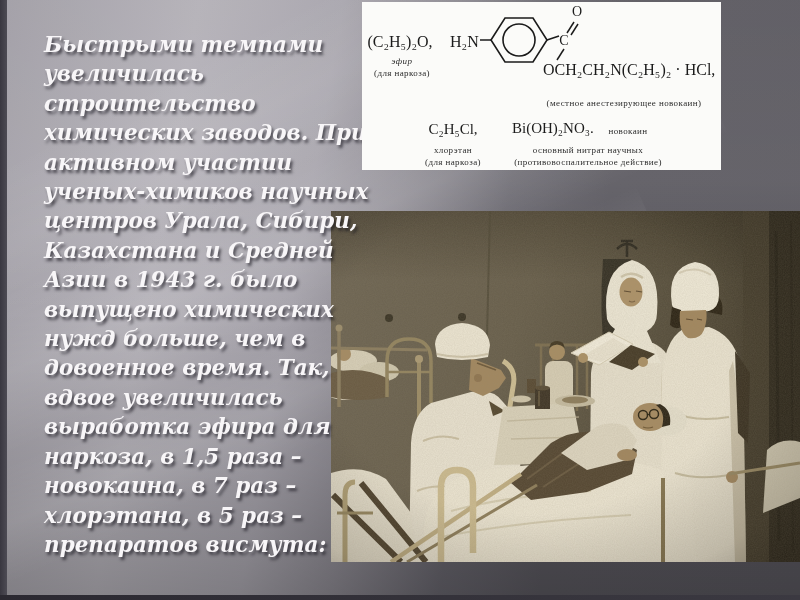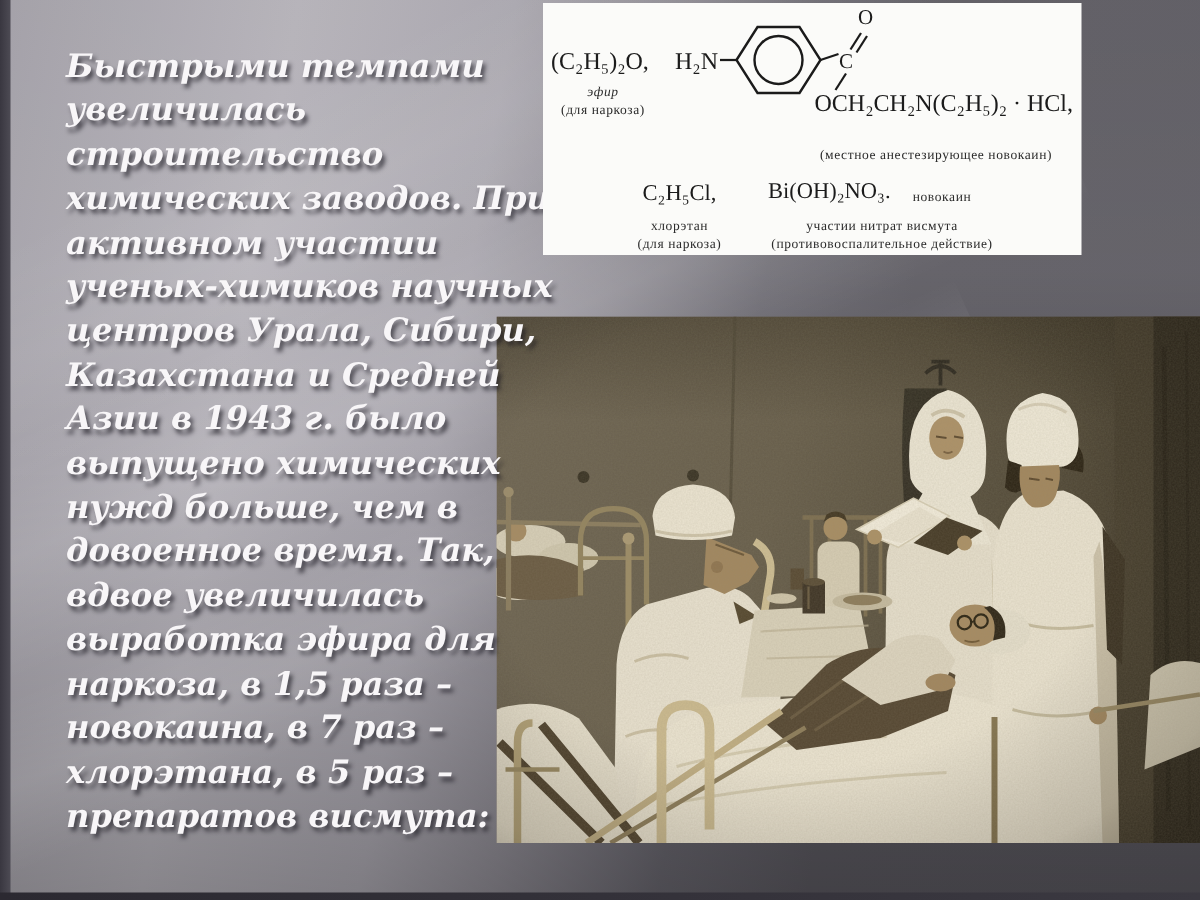--- a/index.html
+++ b/index.html
@@ -106,21 +106,21 @@
     </svg>
     <div class="fp f14 chain">OCH₂CH₂N(C₂H₅)₂ · HCl,</div>
     <div class="fp lab novo-n">новокаин</div>
     <div class="fp lab novo-t">(местное анестезирующее новокаин)</div>
 
     <div class="fp f15 chl-f">C₂H₅Cl,</div>
     <div class="fp lab chl-n">хлорэтан</div>
     <div class="fp lab chl-t">(для наркоза)</div>
 
     <div class="fp f15 bi-f">Bi(OH)₂NO₃.</div>
-    <div class="fp lab bi-n">участии нитрат висмута</div>
+    <div class="fp lab bi-n">основный нитрат научных</div>
     <div class="fp lab bi-t">(противовоспалительное действие)</div>
   </div>
 
   <div class="photo">
     <svg width="469" height="351" viewBox="0 0 469 351">
       <defs>
         <linearGradient id="wallg" x1="0" y1="0" x2="1" y2="0.25">
           <stop offset="0" stop-color="#6f6654"></stop>
           <stop offset="0.45" stop-color="#675e4b"></stop>
           <stop offset="0.78" stop-color="#544c3a"></stop>

